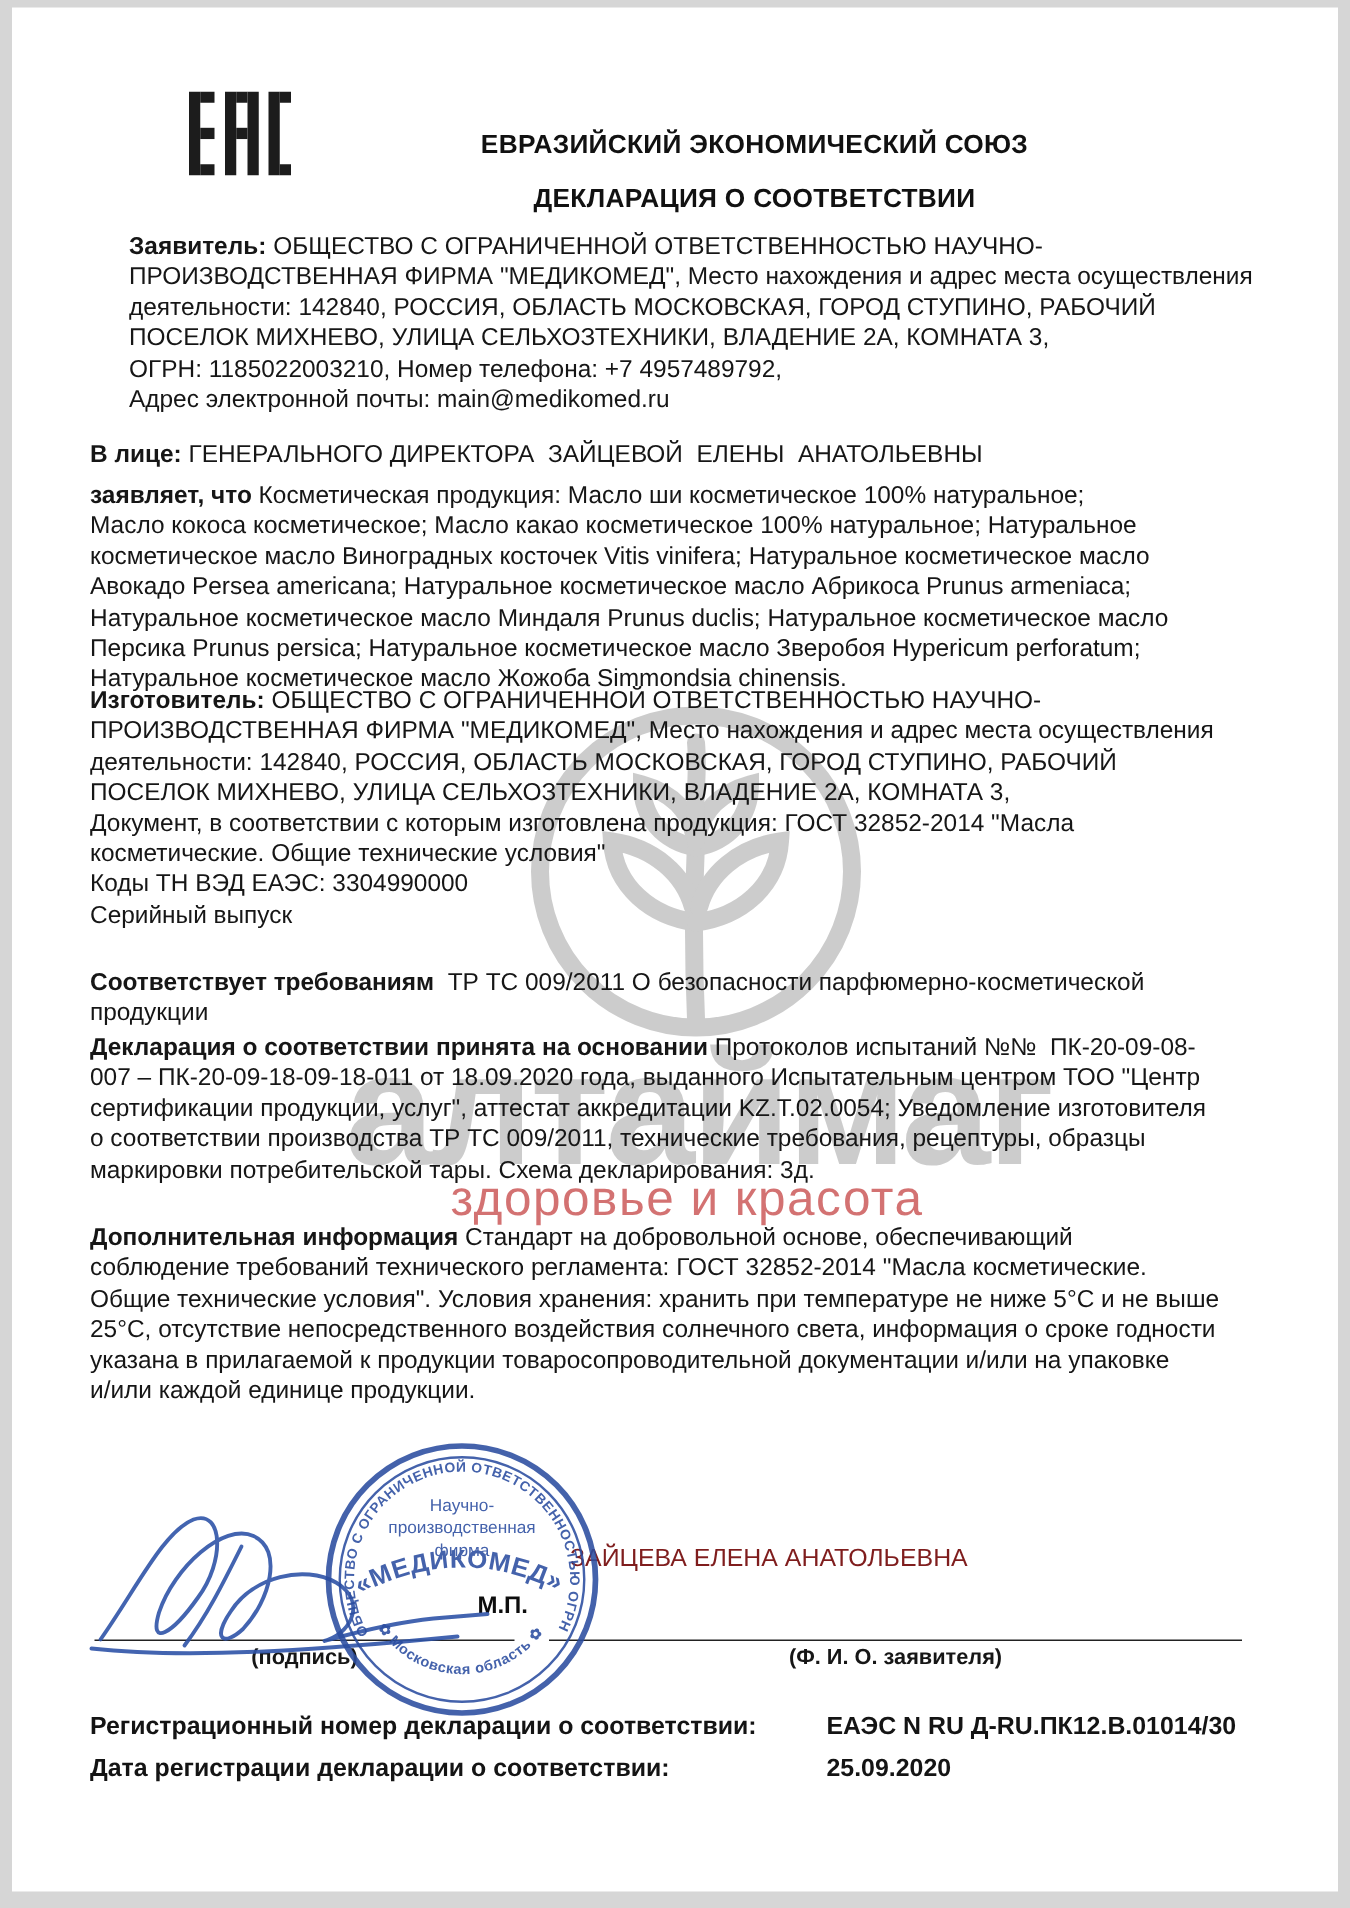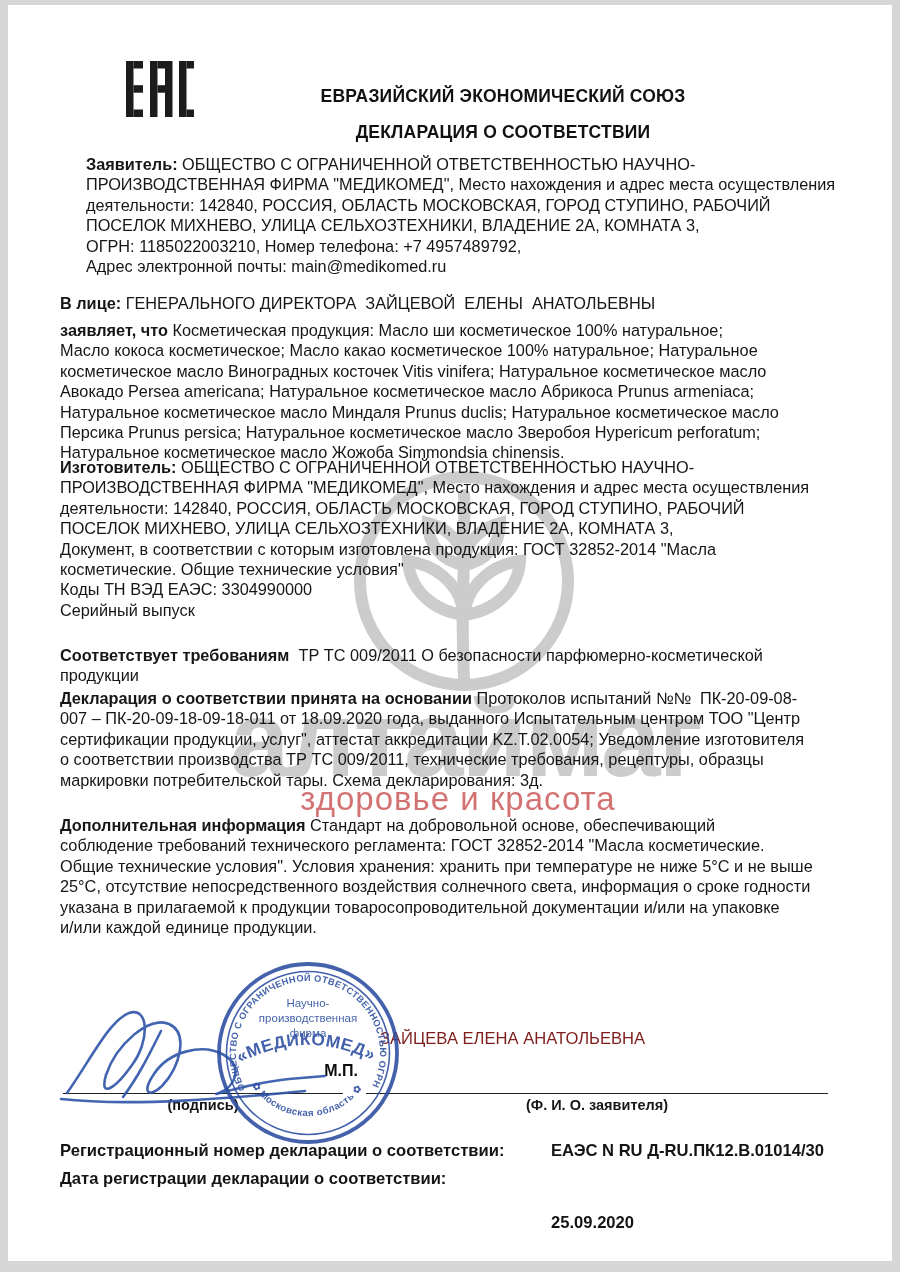--- a/index.html
+++ b/index.html
@@ -14,21 +14,21 @@
   .b{font-weight:bold;}
   .title{position:absolute;left:150px;width:690px;text-align:center;font-weight:bold;font-size:17.5px;letter-spacing:.2px;color:#111;}
   .caption{position:absolute;text-align:center;font-weight:bold;font-size:14.5px;color:#161616;}
   .rule{position:absolute;border-top:1.6px solid #222;height:0;}
   .footrow-label{position:absolute;left:52px;font-weight:bold;font-size:16.6px;color:#141414;white-space:pre;}
   .footrow-value{position:absolute;left:543px;font-weight:bold;font-size:16.6px;color:#141414;white-space:pre;}
   
   .wm-big{position:absolute;left:222px;top:672px;font-size:107px;font-weight:bold;color:#9b9b9b;opacity:.5;letter-spacing:-2px;white-space:pre;}
   .wm-tag{position:absolute;left:150px;top:775px;width:600px;text-align:center;font-size:33px;color:#b91c1c;opacity:.62;letter-spacing:1px;white-space:pre;}
   .wm-layer{pointer-events:none;}
-  .mp{position:absolute;left:298px;top:1057px;width:46px;text-align:center;font-weight:bold;font-size:16px;color:#0d0d0d;margin-left:12px;}
+  .mp{position:absolute;left:298px;top:1057px;width:46px;text-align:right;font-weight:bold;font-size:16px;color:#0d0d0d;}
   .fio-name{position:absolute;left:372px;top:1024px;font-size:16.6px;color:#7f1d1d;white-space:pre;}
 </style>
 </head>
 <body>
 
 <div class="page">
 
   <div class="wm-layer">
     <svg class="abs" style="left:340px;top:460px;" width="232" height="232" viewBox="0 0 232 232">
       <g stroke="#9e9e9e" stroke-width="12" fill="none" opacity="0.52" stroke-linecap="round">
@@ -144,15 +144,15 @@
       <text x="96" y="80" text-anchor="middle" font-family="Liberation Sans, sans-serif" font-size="11.5" fill="#2b4da0">фирма</text>
       <text font-family="Liberation Sans, sans-serif" font-size="17" font-weight="bold" fill="#2b4da0" letter-spacing="0.5">
         <textPath href="#nameArc" textLength="138" lengthAdjust="spacingAndGlyphs">«МЕДИКОМЕД»</textPath>
       </text>
     </g>
   </svg>
 
   <div class="footrow-label" style="top:1136px;">Регистрационный номер декларации о соответствии:</div>
   <div class="footrow-value" style="top:1136px;">ЕАЭС N RU Д-RU.ПК12.В.01014/30</div>
   <div class="footrow-label" style="top:1164px;">Дата регистрации декларации о соответствии:</div>
-  <div class="footrow-value" style="top:1164px;margin-top:44px;">25.09.2020</div>
+  <div class="footrow-value" style="top:1164px;">25.09.2020</div>
 
 </div>
 
 </body></html>

